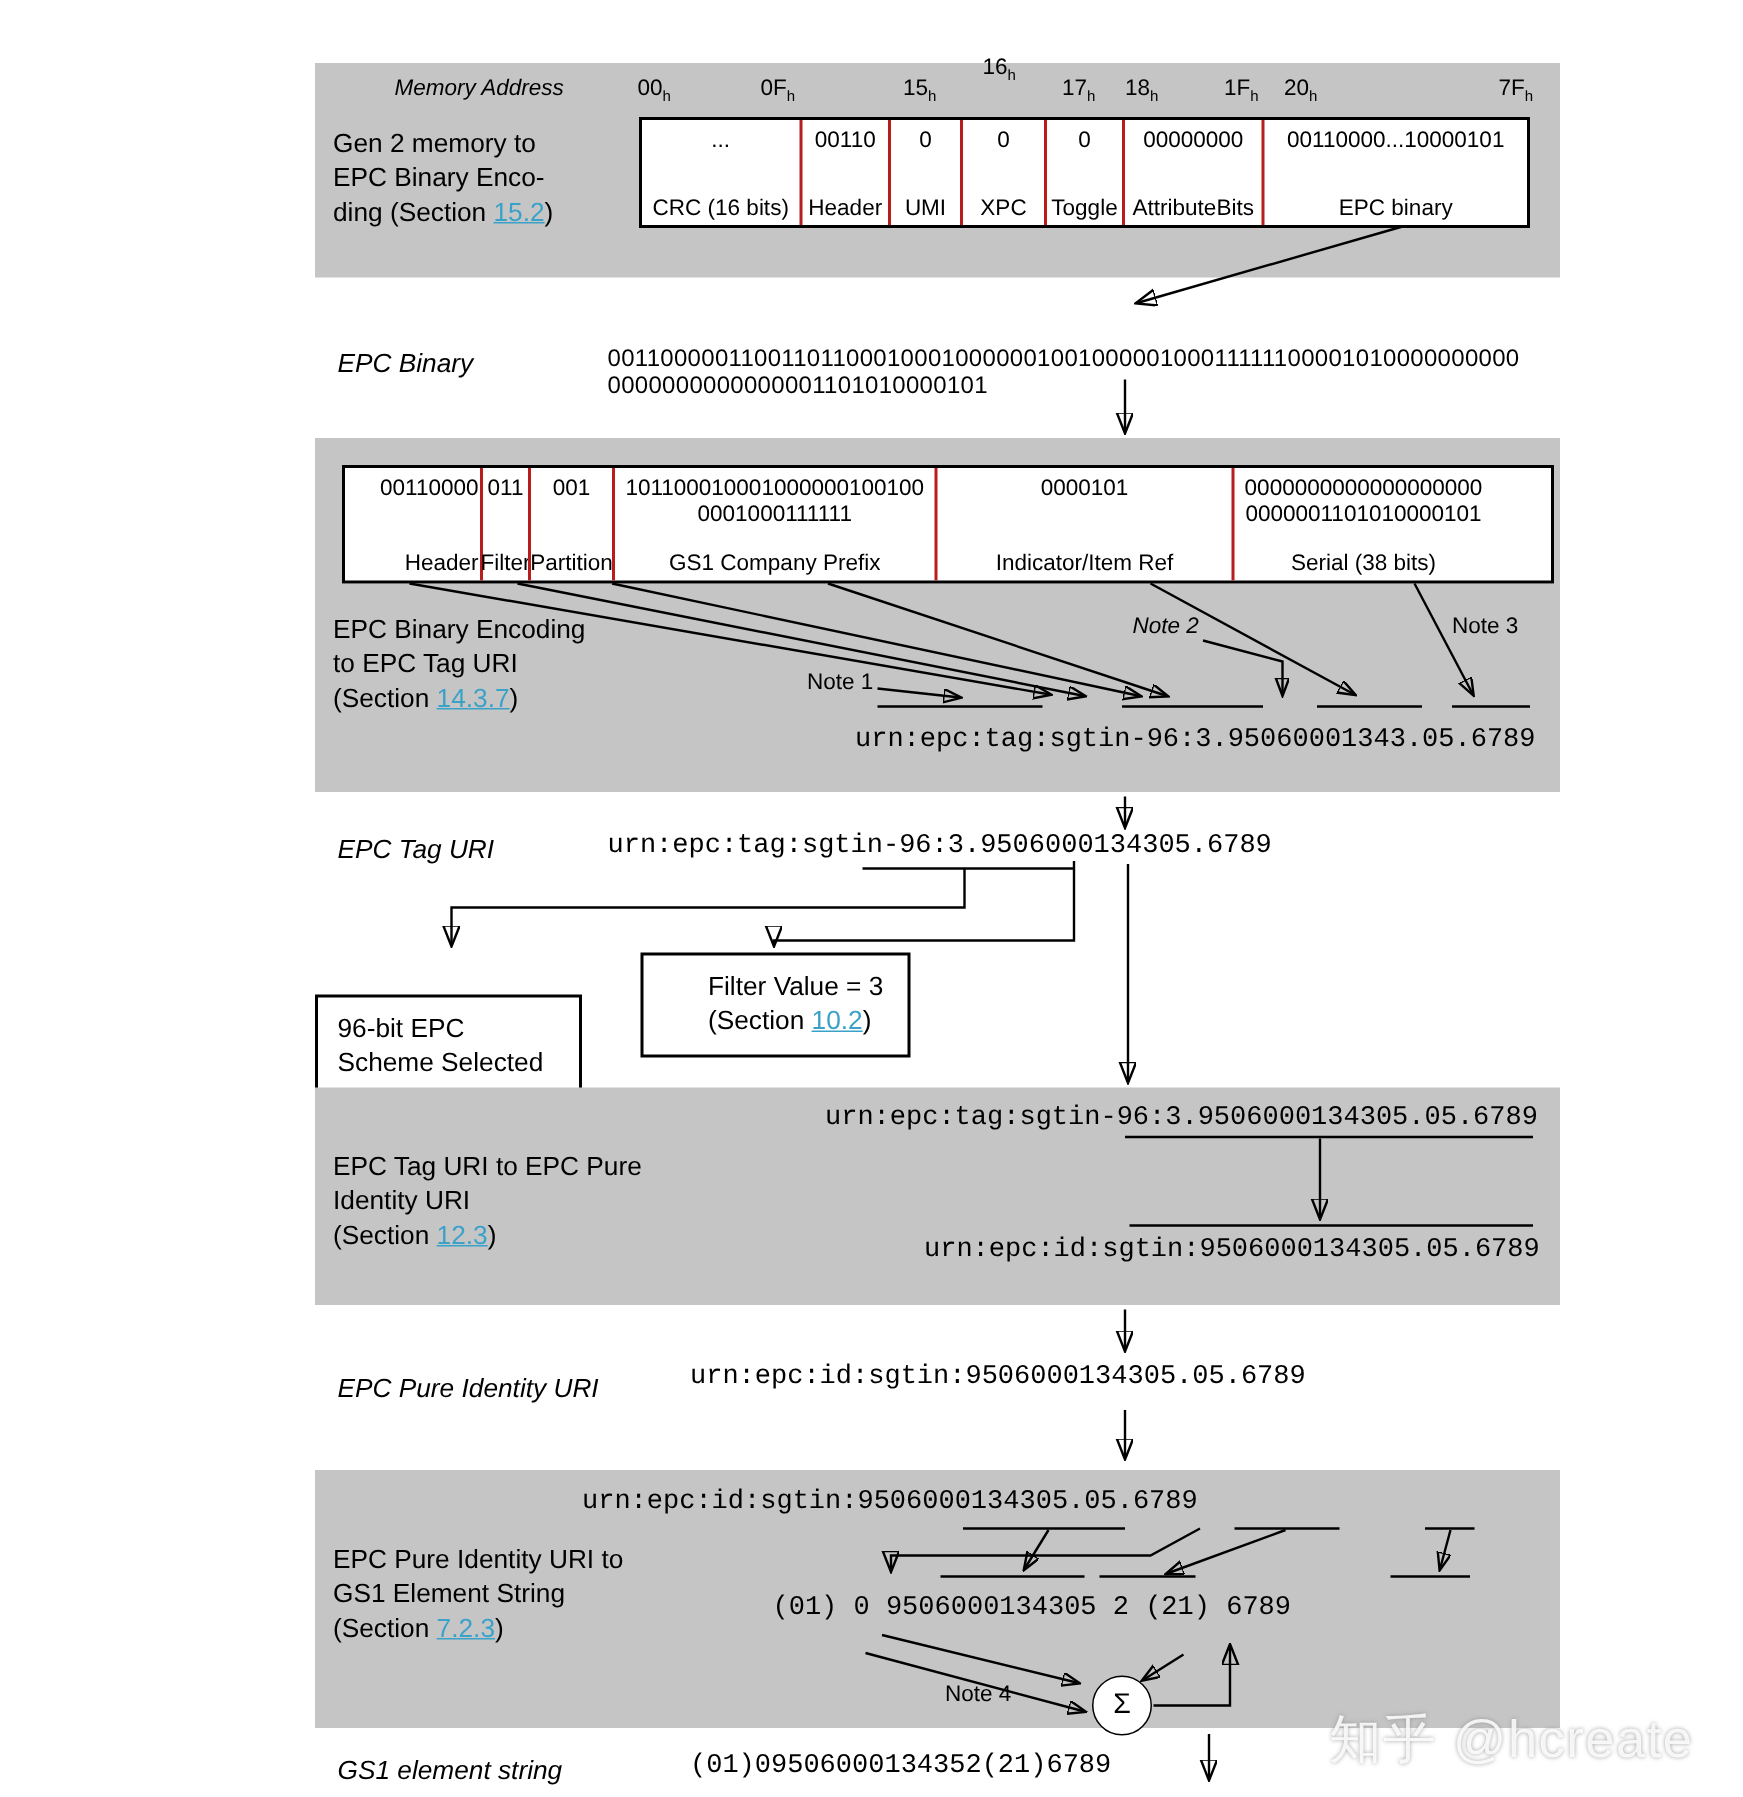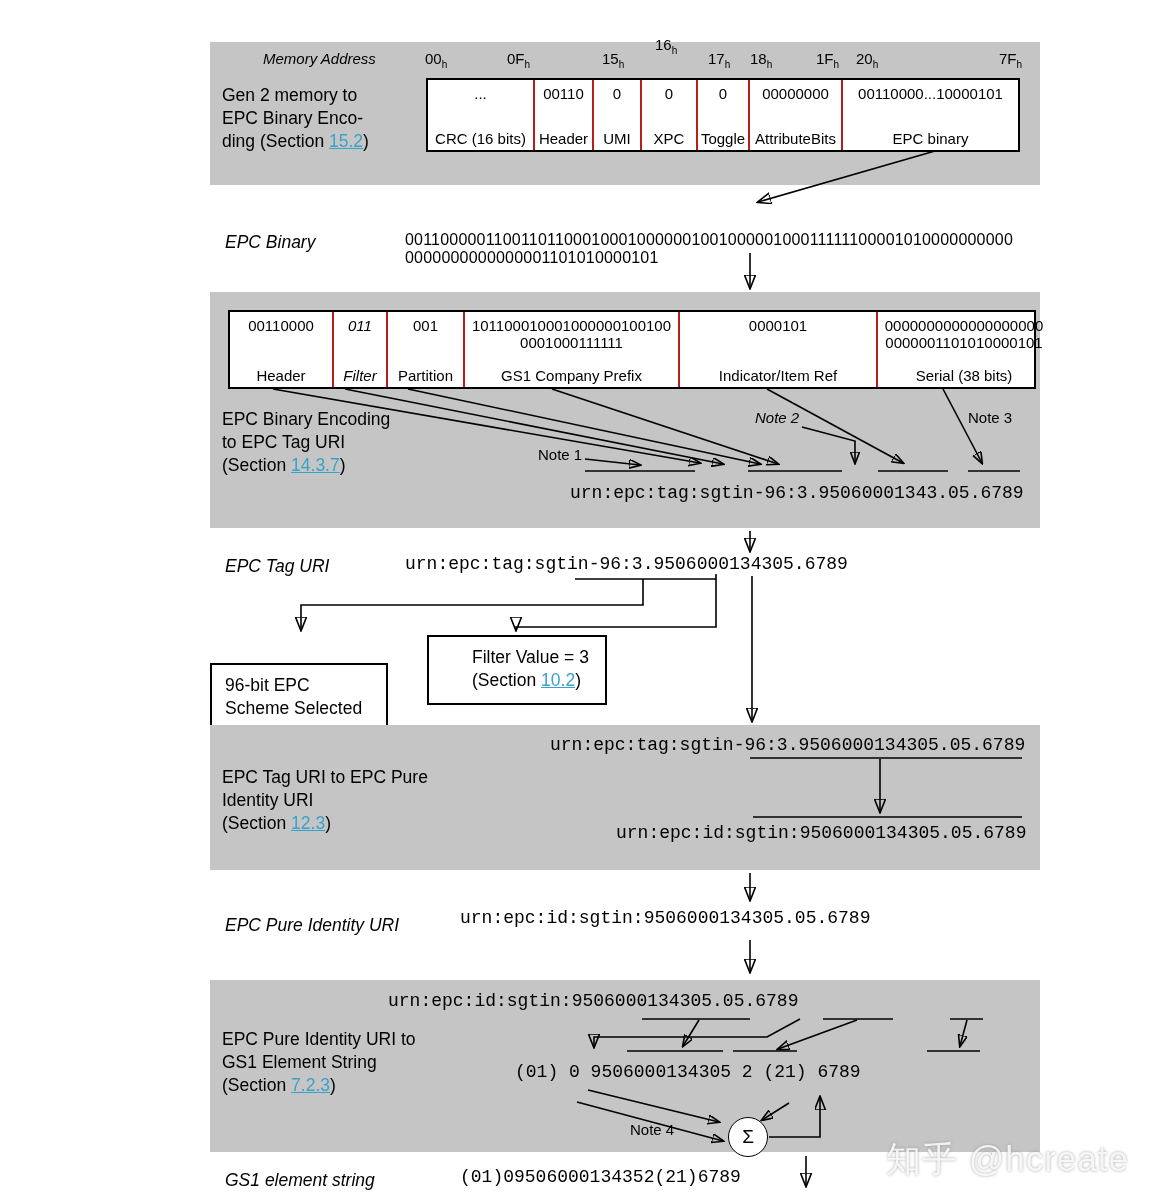--- a/index.html
+++ b/index.html
@@ -89,29 +89,29 @@
 
   <div class="abs it lbl" style="left:225px;top:231px;">EPC Binary</div>
   <div class="abs bin" style="left:405px;top:231px;">
     <div>00110000011001101100010001000000100100000100011111100001010000000000</div>
     <div>0000000000000001101010000101</div>
   </div>
 
   <div class="panel" style="left:210px;top:292px;width:830px;height:236px;"></div>
 
   <div class="tbl" style="left:228px;top:310px;width:808px;height:79px;">
-    <div class="cell" style="width:102px;">
+    <div class="cell" style="width:90px;align-items:flex-end;">
         <div class="cval">00110000</div>
         <div class="clbl">Header</div>
       </div>
-    <div class="cell" style="width:54px;font-style:italic;">
+    <div class="cell" style="width:32px;">
         <div class="cval">011</div>
         <div class="clbl">Filter</div>
       </div>
-    <div class="cell" style="width:77px;">
+    <div class="cell" style="width:56px;">
         <div class="cval">001</div>
         <div class="clbl">Partition</div>
       </div>
     <div class="cell" style="width:215px;">
       <div>
           <div class="cval">101100010001000000100100</div>
           <div class="cval">0001000111111</div>
         </div>
       <div class="clbl">GS1 Company Prefix</div>
     </div>

